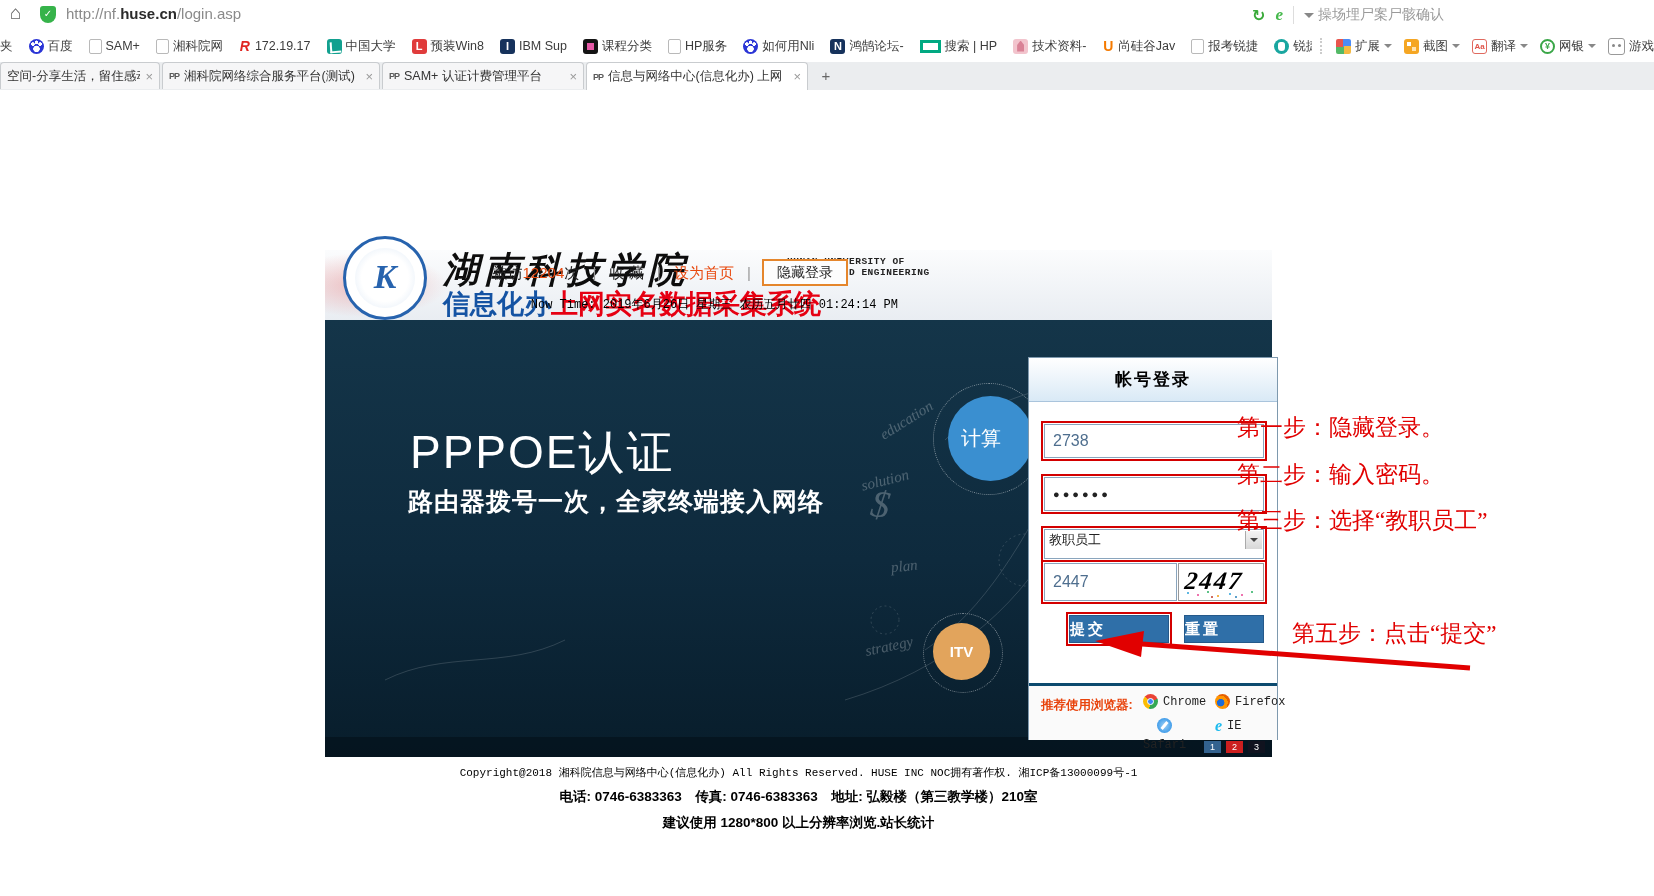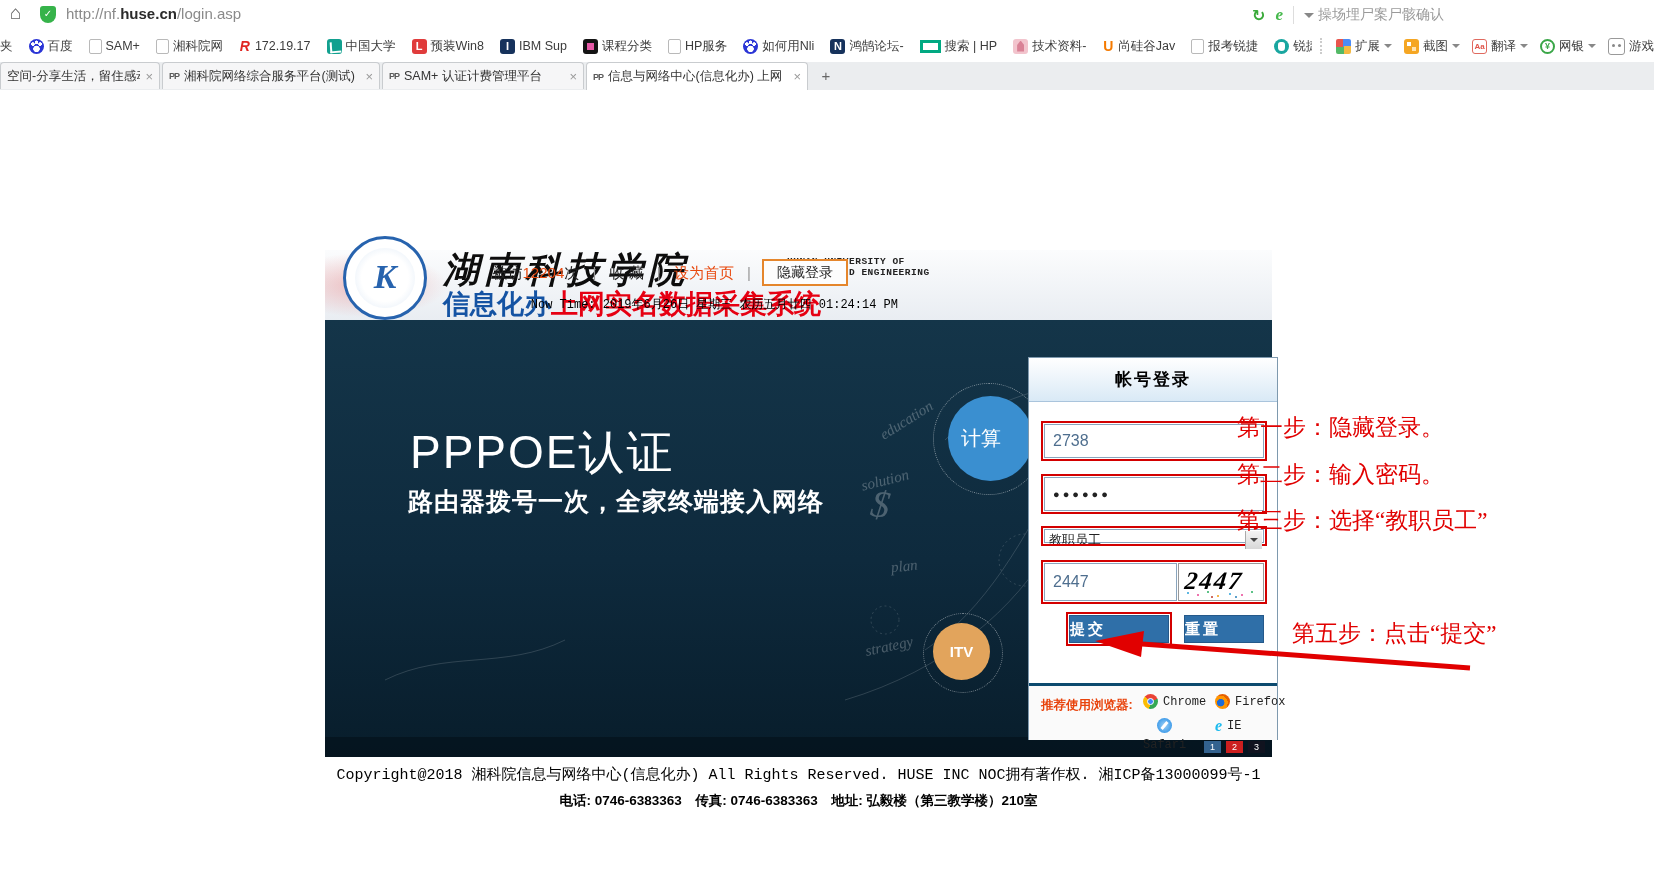--- a/index.html
+++ b/index.html
@@ -113,21 +113,21 @@
   .pg1{background:#33628f;} .pg2{background:#cc1f1f;} .pg3{background:#10131f;}
 
   .login-card{position:absolute;left:1028px;top:267px;width:250px;height:383px;background:#fff;border:1px solid #7e99ae;box-sizing:border-box;z-index:10;}
   .card-title{position:absolute;left:0;top:0;width:100%;height:44px;background:linear-gradient(180deg,#ffffff,#d9e9f6);
               border-bottom:1px solid #aac4dc;text-align:center;line-height:44px;font-size:17px;font-weight:bold;color:#000;letter-spacing:2px;box-sizing:border-box;}
   .fld{position:absolute;left:15px;width:220px;box-sizing:border-box;border:1px solid #8aa5bd;background:#fff;
        font-size:16px;color:#4e6e8e;padding:0 0 0 8px;font-family:"Liberation Sans",sans-serif;}
   .hl{outline:2px solid #d30000;outline-offset:1px;}
   .f-acc{top:66px;height:34px;}
   .f-pwd{top:119px;height:34px;font-size:11px;letter-spacing:3px;color:#222;}
-  .f-sel{top:171px;height:14px;font-size:13px;color:#222;line-height:20px;padding-left:4px;position:absolute;}
+  .f-sel{top:171px;height:30px;font-size:13px;color:#222;line-height:20px;padding-left:4px;position:absolute;}
   .sel-btn{position:absolute;right:1px;top:1px;width:16px;height:18px;background:linear-gradient(180deg,#f4f4f4,#d8d8d8);border-left:1px solid #aaa;text-align:center;}
   .sel-btn .caret{border-width:4px;border-top-color:#444;margin-top:7px;}
   .cap-row{position:absolute;left:15px;top:205px;width:220px;height:38px;}
   .f-cap{position:absolute;left:0;top:0;width:133px;height:38px;border:1px solid #8aa5bd;box-sizing:border-box;font-size:16px;color:#4e6e8e;padding-left:8px;background:#fff;}
   .cap-img{position:absolute;left:134px;top:0;width:86px;height:38px;border:1px solid #999;box-sizing:border-box;background:#fff;overflow:hidden;}
   .cap-txt{position:absolute;left:6px;top:3px;font-family:"Liberation Serif",serif;font-weight:bold;font-style:italic;font-size:25px;color:#000;
            letter-spacing:2px;transform:skewX(-7deg);}
   .cap-img::after{content:"";position:absolute;left:8px;top:28px;width:2px;height:2px;border-radius:50%;background:#2a9fd8;
       box-shadow:10px 2px 0 #e84393,20px -1px 0 #27ae60,30px 3px 0 #f39c12,42px 1px 0 #2a9fd8,54px 2px 0 #e84393,64px -1px 0 #27ae60,24px 4px 0 #c0392b,48px 4px 0 #2980b9;}
   .btn{position:absolute;height:28px;background:#2f6fa8;border:1px solid #25598a;color:#fff;font-size:15px;font-weight:bold;
@@ -146,21 +146,21 @@
   .i-safari::after{content:"";position:absolute;left:6px;top:3px;width:3px;height:9px;background:#fff;transform:rotate(40deg);}
   .i-ie{color:#1ebbee;font-size:16px;font-weight:bold;font-style:italic;font-family:"Liberation Serif",serif;line-height:15px;}
 
   .step{position:absolute;color:#e10000;font-size:23px;font-family:"Liberation Serif","DejaVu Serif",serif;white-space:nowrap;z-index:50;}
   .s1{left:1237px;top:322px;} .s2{left:1237px;top:369px;} .s3{left:1237px;top:415px;}
   .s4{left:1237px;top:442px;} .s5{left:1292px;top:528px;}
   .arrow-svg{position:absolute;left:0;top:0;z-index:49;pointer-events:none;}
 
   .footer{position:absolute;left:325px;top:667px;width:947px;}
   .f-line{text-align:center;color:#000;}
-  .f-copy{margin-top:8px;font-family:"Liberation Mono","DejaVu Sans Mono",monospace;font-size:15px;}
+  .f-copy{margin-top:8px;font-family:"Liberation Mono","DejaVu Sans Mono",monospace;font-size:11px;}
   .f-contact{margin-top:8px;font-size:13.5px;font-weight:bold;}
   .f-suggest{margin-top:8px;font-size:13.5px;font-weight:bold;}
 </style>
 </head>
 <body>
 
 <div id="screen">
 
   <div class="addr-row">
     <span class="home-ic">⌂</span>
@@ -393,17 +393,18 @@
     <div class="step s5">第五步：点击“提交”</div>
 
     <svg class="arrow-svg" width="1654" height="806">
       <line x1="1470" y1="578" x2="1142" y2="554" stroke="#e10000" stroke-width="5"></line>
       <polygon points="1095,551 1144,541 1141,567" fill="#e10000"></polygon>
     </svg>
 
     <div class="footer">
       <div class="f-line f-copy">Copyright@2018 湘科院信息与网络中心(信息化办) All Rights Reserved.  HUSE INC NOC拥有著作权.  湘ICP备13000099号-1</div>
       <div class="f-line f-contact">电话: 0746-6383363　传真: 0746-6383363　地址: 弘毅楼（第三教学楼）210室</div>
+      <div class="f-line f-suggest"><span>建议使用 1280*800 以上分辨率浏览.</span><span>站长统计</span></div>
 
     </div>
 
   </div>
 </div>
 
 </body></html>

